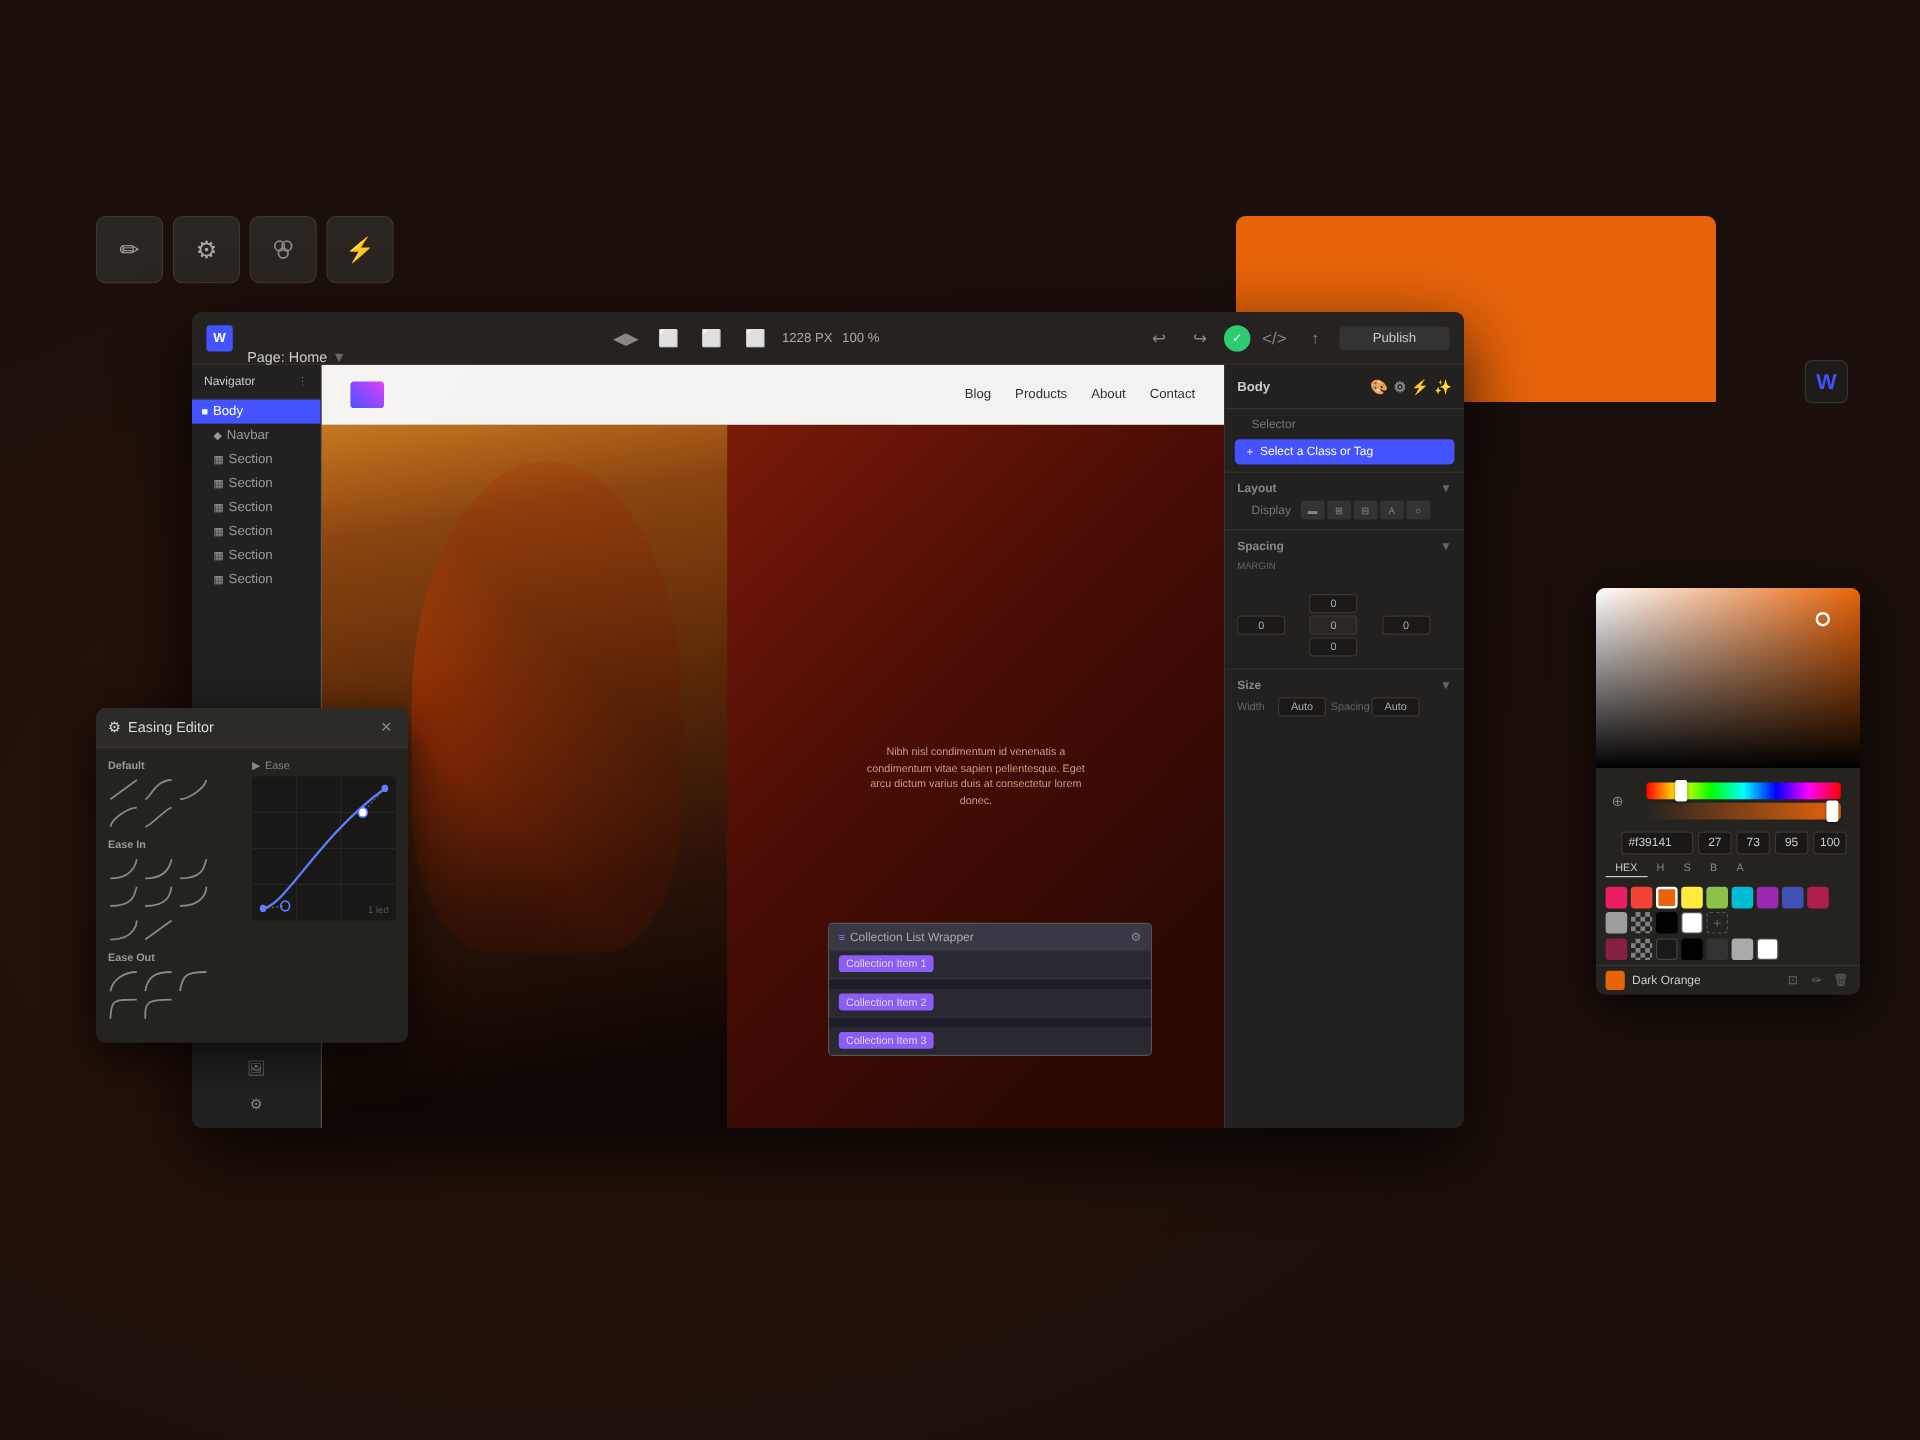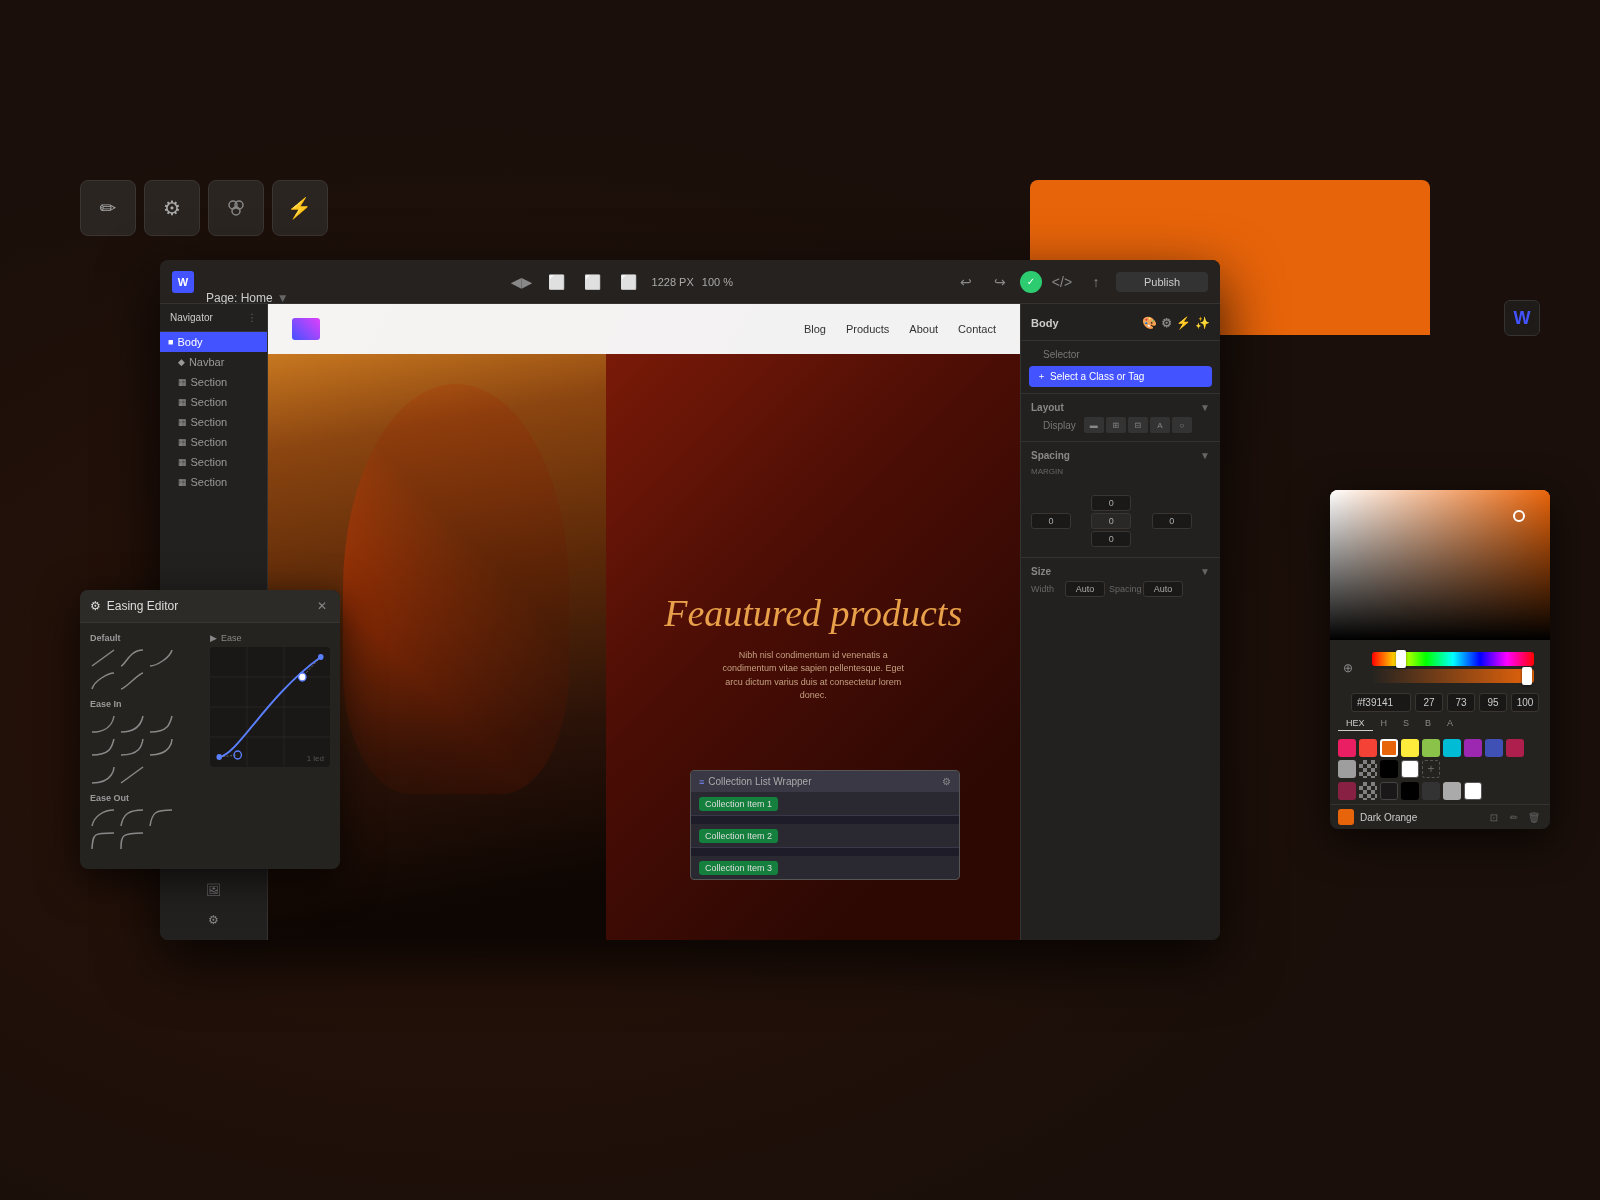--- a/index.html
+++ b/index.html
@@ -264,21 +264,21 @@
       border-radius: 4px 4px 0 0;
     }
     .collection-item {
       padding: 6px 8px;
       font-size: 10px;
       color: #ccc;
       border-bottom: 1px solid #3a3848;
     }
     .collection-item:last-child { border-bottom: none; }
     .coll-item-label {
-      background: #15803d;
+      background: #8b5cf6;
       padding: 2px 6px;
       border-radius: 3px;
       font-size: 9px;
       color: #ddd;
     }
 
     
     .right-panel {
       width: 200px;
       background: #232120;
@@ -739,21 +739,20 @@
         <div style="position:absolute;inset:0;background:linear-gradient(120deg, #4a2e0a 0%, #2a1005 35%, #1a0803 60%,#0d0503 100%);"></div>
 
         <div style="position:absolute;left:0;top:50px;width:50%;bottom:0;overflow:hidden;">
           <div style="position:absolute;inset:0;background:linear-gradient(170deg, #c87820 0%, #8B4510 15%, #5a2808 40%, #2a1208 65%, #0d0603 90%);"></div>
 
           <div style="position:absolute;top:30px;left:20%;width:60%;height:70%;background:linear-gradient(45deg, #c8780a44 0%, #e89030aa 30%, #8b450844 60%);border-radius:50% 50% 30% 30%;mix-blend-mode:overlay;"></div>
         </div>
 
         <div style="position:absolute;right:0;top:50px;width:55%;bottom:0;background:linear-gradient(135deg, #7a1a08 0%, #4a0d05 40%, #2d0803 80%);">
           <div style="display:flex;flex-direction:column;align-items:center;justify-content:center;height:100%;padding:40px;">
-            <div class="hero-title">Feautured products</div>
             <div class="hero-desc">Nibh nisl condimentum id venenatis a condimentum vitae sapien pellentesque. Eget arcu dictum varius duis at consectetur lorem donec.</div>
           </div>
         </div>
 
         <div class="site-navbar">
           <div class="site-logo"></div>
           <div class="site-nav-links">
             <span class="site-nav-link">Blog</span>
             <span class="site-nav-link">Products</span>
             <span class="site-nav-link">About</span>

